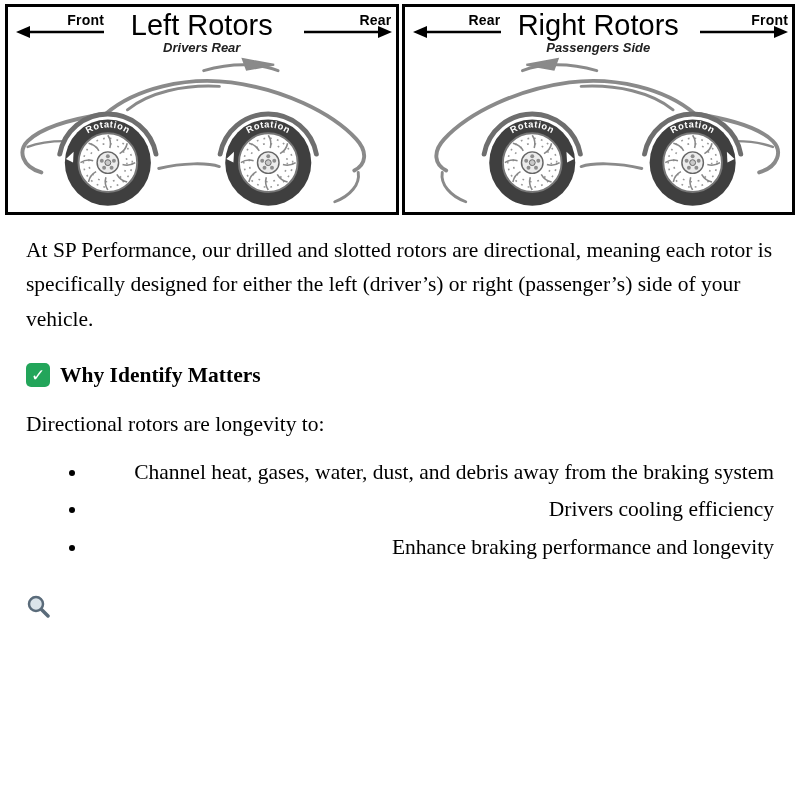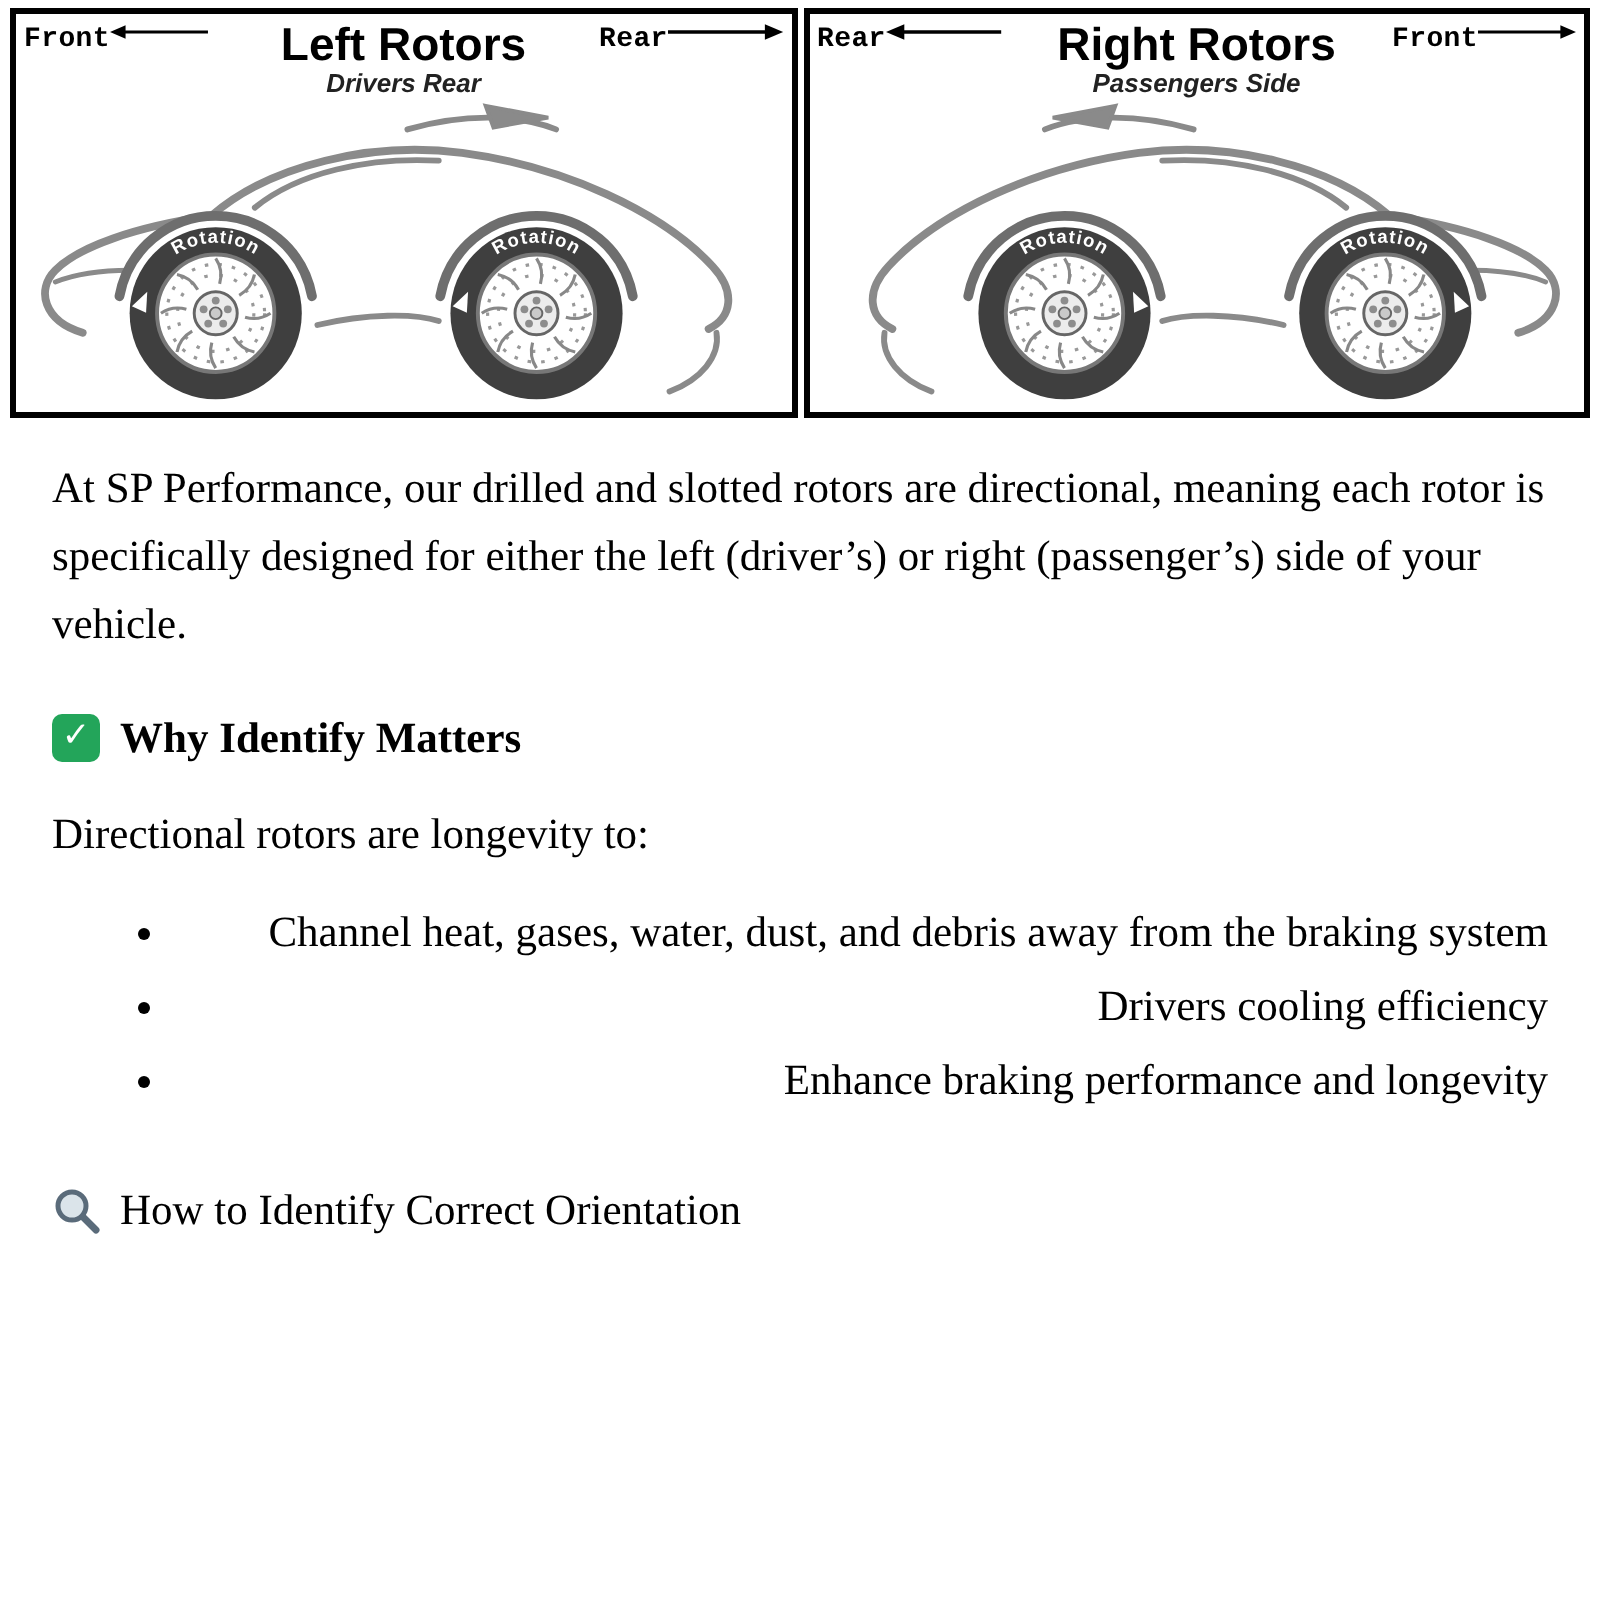--- a/index.html
+++ b/index.html
@@ -23,36 +23,35 @@
     padding: 3px 4px 0 4px;
   }
   .panel-header {
     display: flex;
     align-items: flex-start;
     justify-content: space-between;
     font-family: "Liberation Sans", sans-serif;
   }
   .dir {
     display: flex;
-    flex-direction: row;
-    align-items: flex-start;
+    flex-direction: column;
+    align-items: flex-end;
     padding-top: 2px;
     width: 92px;
-    font-family: Liberation Mono, monospace;
   }
   .dir span {
     font-weight: bold;
     font-size: 14px;
     letter-spacing: 0.2px;
   }
   .dir svg { margin-top: -2px; }
   .titles { text-align: center; flex: 1; }
   .p-title {
-    font-size: 23px;
-    font-weight: bold;
+    font-size: 29px;
+    font-weight: normal;
     line-height: 1.05;
   }
   .p-sub {
     font-size: 13px;
     font-weight: bold;
     font-style: italic;
     color: #222;
   }
   .car-art { width: 100%; height: auto; display: block; margin-top: 2px; }
   .rot-text {
@@ -254,17 +253,16 @@
     <li>Channel heat, gases, water, dust, and debris away from the braking system</li>
     <li>Drivers cooling efficiency</li>
     <li>Enhance braking performance and longevity</li>
   </ul>
 
   <h2 class="sec-heading regular">
     <svg class="mag-icon" width="24" height="24" viewBox="0 0 24 24">
       <circle cx="10" cy="10" r="7" fill="#dbe4ea" stroke="#5a6b7a" stroke-width="2.5"></circle>
       <line x1="15.5" y1="15.5" x2="22" y2="22" stroke="#5a6b7a" stroke-width="3.5" stroke-linecap="round"></line>
     </svg>
-    <span>How to Identify Correct Orientation</span>
   </h2>
 
 
 </main>
 
 </body></html>

